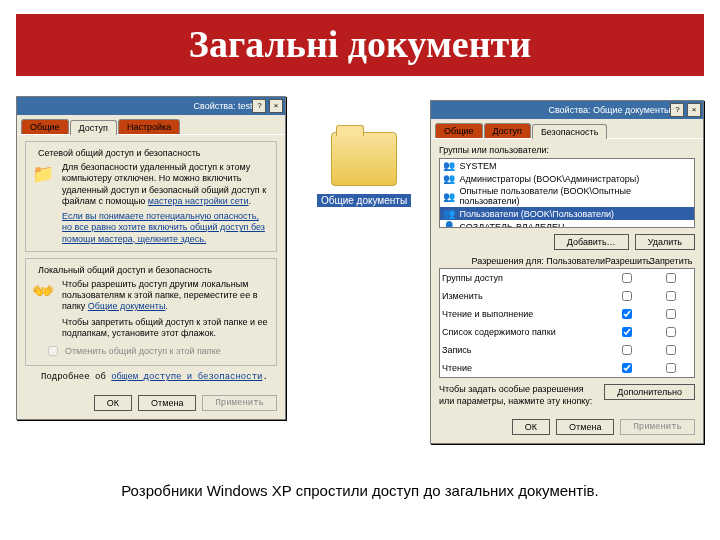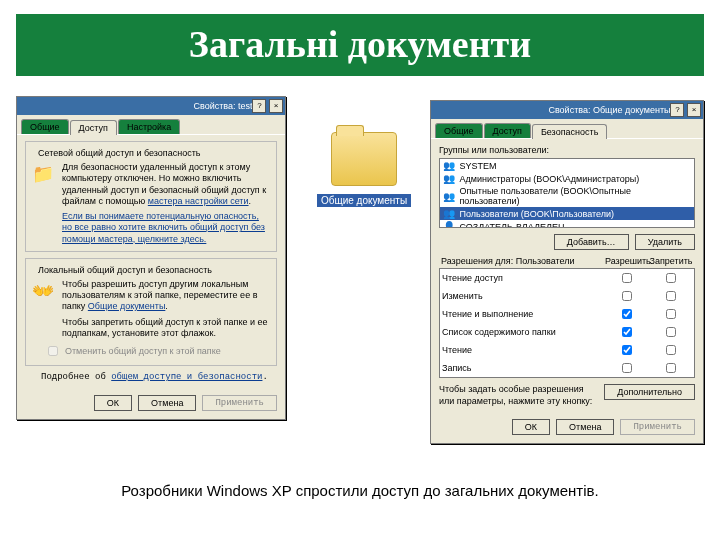--- a/index.html
+++ b/index.html
@@ -5,21 +5,21 @@
   body {
     margin: 0;
     padding: 0;
     width: 720px;
     height: 540px;
     font-family: Tahoma, Arial, sans-serif;
     background: #fff;
     color: #000;
   }
   .title-band {
-    background: #15803d;
+    background: #b91c1c;
     margin: 14px 16px 0 16px;
     padding: 8px 0 10px 0;
   }
   .title-band h1 {
     font-family: "Times New Roman", serif;
     font-size: 38px;
     color: #fff;
     text-align: center;
     margin: 0;
   }
@@ -55,21 +55,21 @@
   }
   .tabstrip {
     display: flex;
     border-bottom: 1px solid #fff;
     padding: 4px 4px 0 4px;
     gap: 0;
   }
   .tab {
     font-size: 9px;
     padding: 2px 8px 2px 8px;
-    background: #15803d;
+    background: #c2410c;
     border: 1px solid #888;
     border-bottom: none;
     border-radius: 3px 3px 0 0;
     margin-right: 1px;
     position: relative;
   }
   .tab.active { background: #ece9d8; top: 1px; font-weight: normal; }
   .dlg-body {
     padding: 6px 8px;
     font-size: 9px;
@@ -133,21 +133,21 @@
   .listrow {
     display:flex; align-items:center; gap:4px;
     font-size:9px; padding:1px 3px;
   }
   .listrow.sel { background:#2f5ea8; color:#fff; }
   .listrow .usr { flex:0 0 12px; text-align:center; font-size:10px; }
   .perms-table {
     background:#fff; border:1px solid #7a7a7a;
   }
   .perm-head { display:flex; font-size:9px; padding:0 2px 2px 2px; }
-  .perm-head .c1{ flex:1;} .perm-head .c2,.perm-head .c3{ width:44px; text-align:center;}
+  .perm-head .c1{ flex:1;text-align:right;} .perm-head .c2,.perm-head .c3{ width:44px; text-align:center;}
   .perm-row { display:flex; font-size:9px; padding:1px 2px; align-items:center; }
   .perm-row .c1{ flex:1; overflow:hidden; white-space:nowrap; }
   .perm-row .c2,.perm-row .c3{ width:44px; text-align:center;}
   .perm-row input{ width:10px;height:10px; }
   .caption-bottom {
     text-align:center;
     font-size:15px;
     font-family: Arial, sans-serif;
     margin-top: 6px;
   }
@@ -264,47 +264,47 @@
         <button class="btn">Удалить</button>
       </div>
 
       <div class="perm-head">
         <span class="c1">Разрешения для: Пользователи</span>
         <span class="c2">Разрешить</span>
         <span class="c3">Запретить</span>
       </div>
       <div class="perms-table">
         <div class="perm-row">
-            <span class="c1">Чтение доступ</span>
+            <span class="c1">Группы доступ</span>
             <span class="c2"><input type="checkbox" style=""></span>
             <span class="c3"><input type="checkbox" style=""></span>
           </div>
         <div class="perm-row">
             <span class="c1">Изменить</span>
             <span class="c2"><input type="checkbox" style=""></span>
             <span class="c3"><input type="checkbox" style=""></span>
           </div>
         <div class="perm-row">
             <span class="c1">Чтение и выполнение</span>
             <span class="c2"><input type="checkbox" checked="" style=""></span>
             <span class="c3"><input type="checkbox" style=""></span>
           </div>
         <div class="perm-row">
             <span class="c1">Список содержимого папки</span>
             <span class="c2"><input type="checkbox" checked="" style=""></span>
             <span class="c3"><input type="checkbox" style=""></span>
           </div>
         <div class="perm-row">
+            <span class="c1">Запись</span>
+            <span class="c2"><input type="checkbox" style=""></span>
+            <span class="c3"><input type="checkbox" style=""></span>
+          </div>
+        <div class="perm-row">
             <span class="c1">Чтение</span>
             <span class="c2"><input type="checkbox" checked="" style=""></span>
-            <span class="c3"><input type="checkbox" style=""></span>
-          </div>
-        <div class="perm-row">
-            <span class="c1">Запись</span>
-            <span class="c2"><input type="checkbox" style=""></span>
             <span class="c3"><input type="checkbox" style=""></span>
           </div>
       </div>
 
       <div style="display:flex; gap:8px; align-items:flex-start; margin-top:6px;">
         <div class="ptext" style="flex:1">Чтобы задать особые разрешения или параметры, нажмите эту кнопку:</div>
         <button class="btn">Дополнительно</button>
       </div>
     </div>
     <div class="dlg-buttons">

